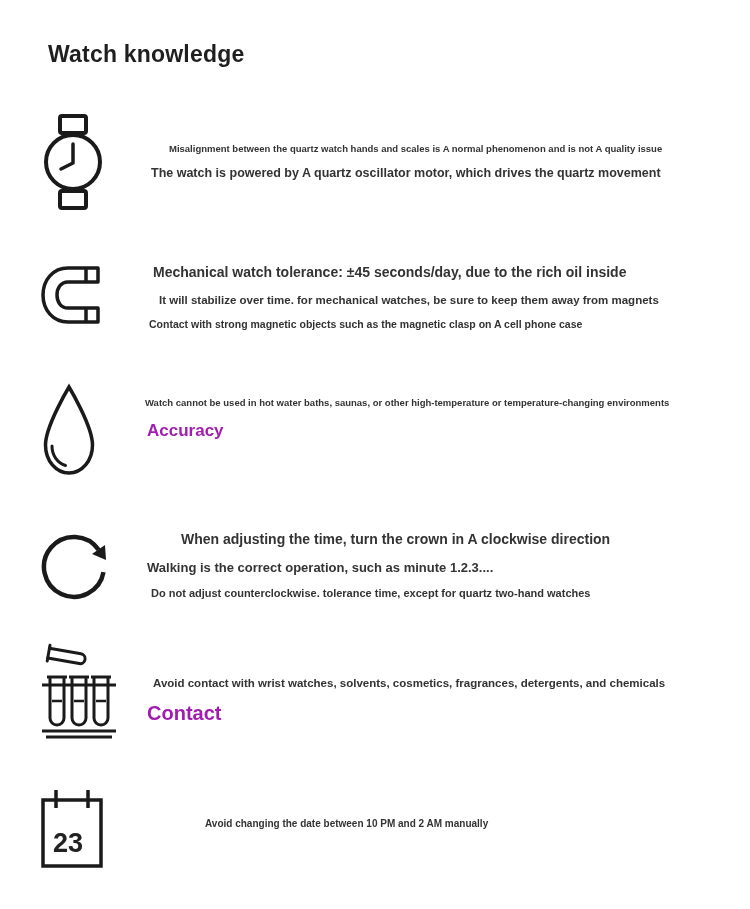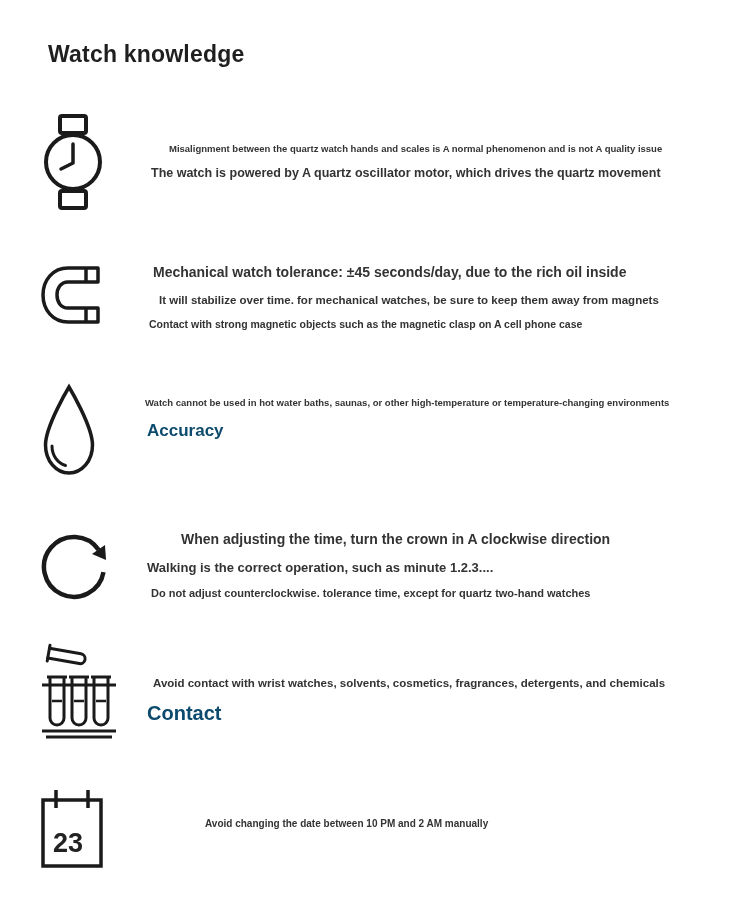--- a/index.html
+++ b/index.html
@@ -13,21 +13,21 @@
   .title {
     position: absolute; top: 33px; left: 40px;
     font-size: 23px; font-weight: 700; color: #1f1f1f; letter-spacing: .2px;
     margin: 8px;
   }
   .row { position: absolute; left: 40px; width: 692px; display: flex; align-items: flex-start; }
   .icon-box { width: 105px; flex: 0 0 105px; }
   .text-col { flex: 1; min-width: 0; }
   .text-col p { white-space: nowrap; }
   .ln { margin: 0 0 11px 0; font-weight: 700; color: #333; line-height: 1.25; }
-  .heading { color: #0c4a6e; }
+  .heading { color: #a21caf; }
   svg { display: block; }
 </style>
 </head>
 <body>
 
 <div class="page">
 
   <h1 class="title">Watch knowledge</h1>
 
   <section class="row" style="top:112px">

